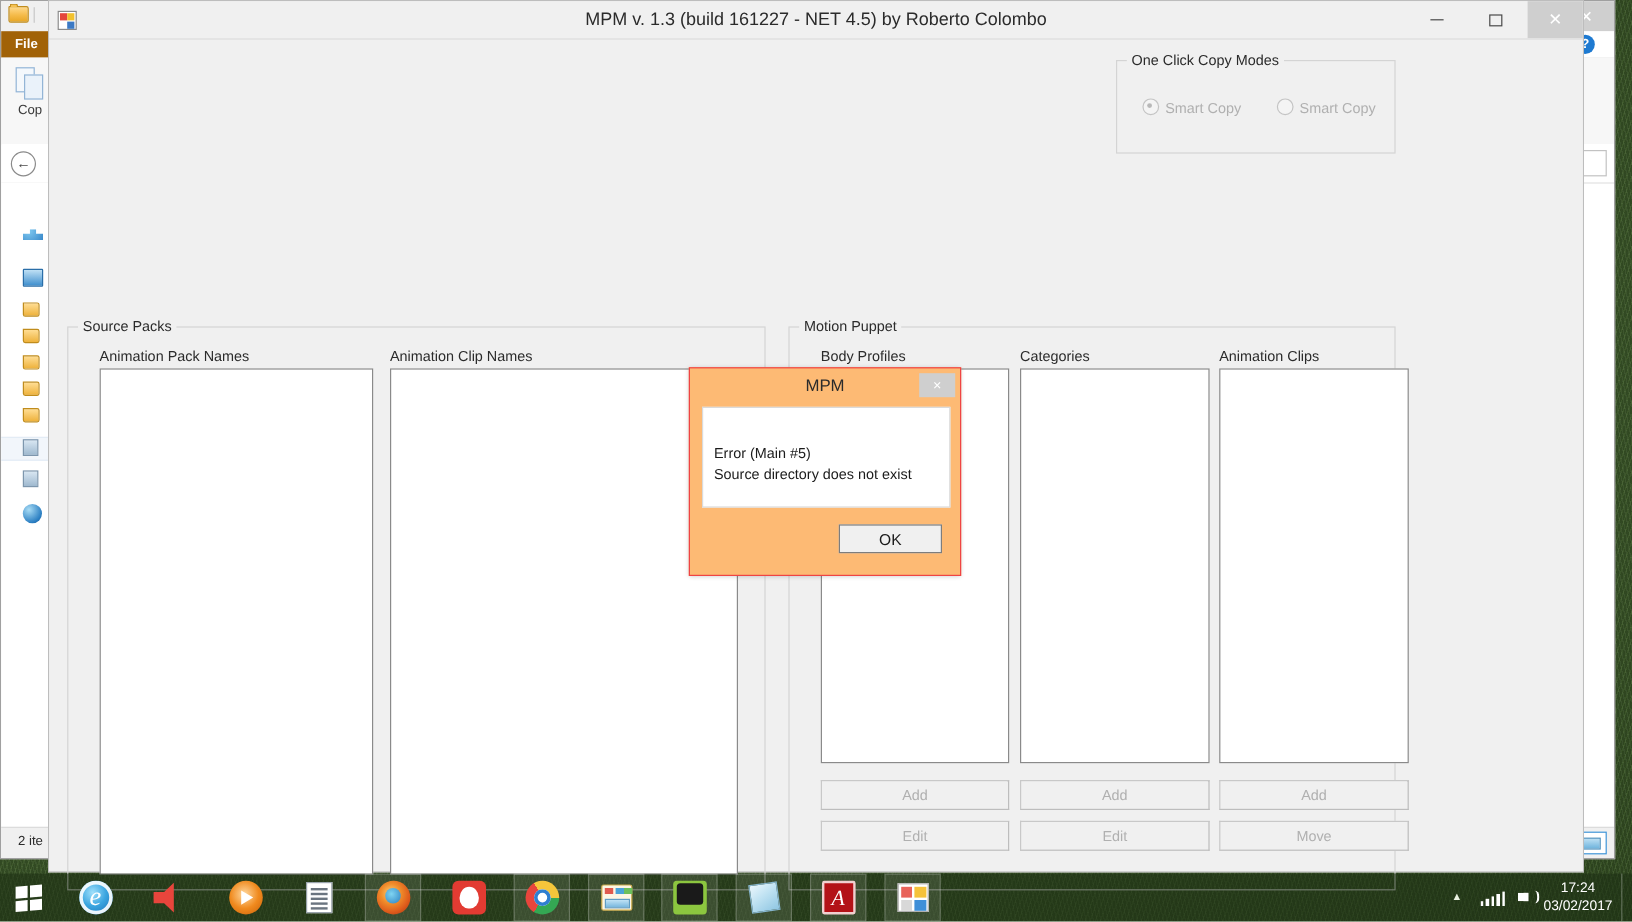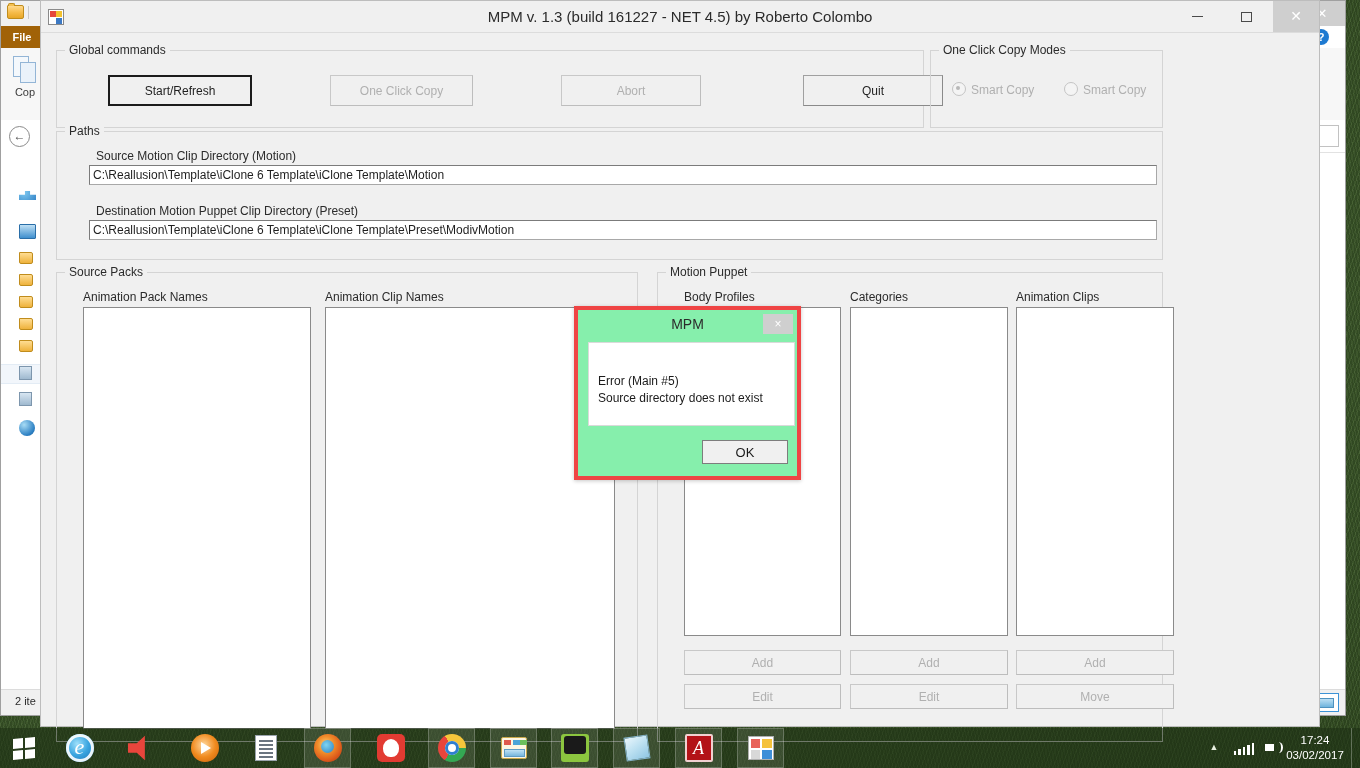--- a/index.html
+++ b/index.html
@@ -493,22 +493,22 @@
     border-radius: 50%;
     background: #b8b8b8;
   }
 
   
   .dialog {
     position: absolute;
     left: 574px; top: 306px;
     width: 227px;
     height: 174px;
-    background: #86efac;
-    border: 4px solid #ef4444;
+    background: #fdba74;
+    border: 1px solid #ef4444;
     box-sizing: border-box;
     box-shadow: 0 1px 4px rgba(0,0,0,0.22);
   }
   .dialog-titlebar {
     position: absolute;
     left: 0; top: 0; right: 0;
     height: 28px;
   }
   .dialog-title {
     position: absolute;
@@ -927,53 +927,33 @@
       <div class="mpm-title-text">MPM v.  1.3 (build 161227 - NET 4.5) by Roberto Colombo</div>
       <div class="mpm-winbtns">
         <div class="winbtn"><span class="minglyph"></span></div>
         <div class="winbtn"><span class="maxglyph"></span></div>
         <div class="winbtn close">✕</div>
       </div>
     </div>
 
     <div class="mpm-client">
 
-      <div class="groupbox" style="left:15px; top:17px; width:868px; height:78px;">
-        <div class="gb-title">Global commands</div>
-
-        <div class="btn default" style="left:51px; top:24px; width:144px; height:31px;">Start/Refresh</div>
-
-        <div class="btn disabled" style="left:273px; top:24px; width:143px; height:31px;">One Click Copy</div>
-
-        <div class="btn disabled" style="left:504px; top:24px; width:140px; height:31px;">Abort</div>
-
-        <div class="btn" style="left:746px; top:24px; width:140px; height:31px;">Quit</div>
-      </div>
 
       <div class="groupbox" style="left:889px; top:17px; width:233px; height:78px;padding-left:28px;">
         <div class="gb-title">One Click Copy Modes</div>
 
         <div class="radio checked" style="left:21px; top:31px;">
           <span class="dot"></span><span>Smart Copy</span>
         </div>
 
         <div class="radio" style="left:133px; top:31px;">
           <span class="dot"></span><span>Smart Copy</span>
         </div>
       </div>
 
-      <div class="groupbox" style="left:15px; top:98px; width:1107px; height:129px;">
-        <div class="gb-title">Paths</div>
-
-        <div class="lbl" style="left:39px; top:17px;">Source Motion Clip Directory (Motion)</div>
-        <input class="txt" style="left: 32px; top: 33px; width: 1068px; height: 20px;" readonly="" value="C:\Reallusion\Template\iClone 6 Template\iClone Template\Motion">
-
-        <div class="lbl" style="left:39px; top:72px;">Destination Motion Puppet Clip Directory (Preset)</div>
-        <input class="txt" style="left: 32px; top: 88px; width: 1068px; height: 20px;" readonly="" value="C:\Reallusion\Template\iClone 6 Template\iClone Template\Preset\ModivMotion">
-      </div>
 
       <div class="groupbox" style="left:15px; top:239px; width:582px; height:470px;">
         <div class="gb-title">Source Packs</div>
 
         <div class="lbl" style="left:26px; top:17px;">Animation Pack Names</div>
         <div class="listbox" style="left:26px; top:34px; width:228px; height:422px;"></div>
 
         <div class="lbl" style="left:268px; top:17px;">Animation Clip Names</div>
         <div class="listbox" style="left:268px; top:34px; width:290px; height:422px;"></div>
       </div>

